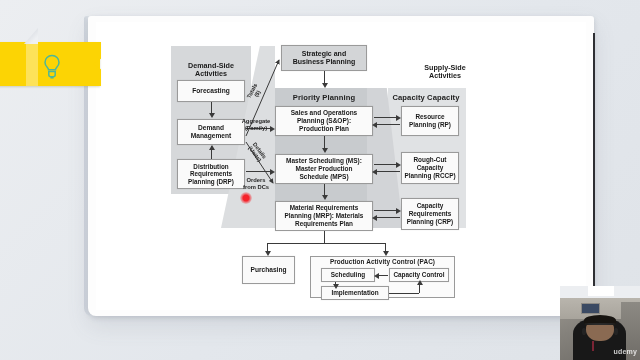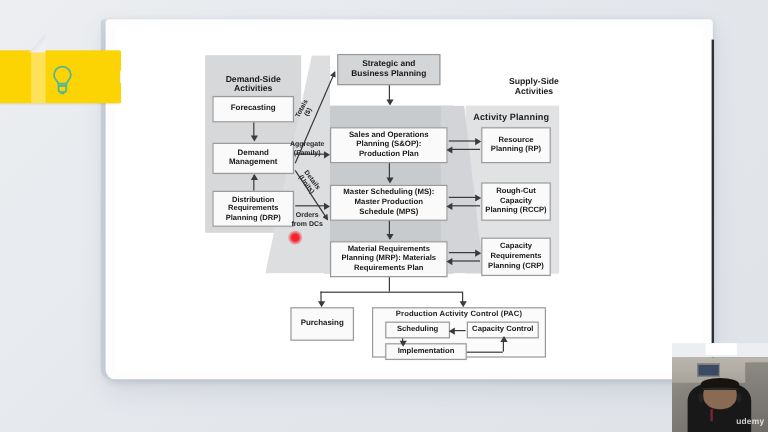--- a/index.html
+++ b/index.html
@@ -154,21 +154,22 @@
 
     <div class="band" style="left:8px;top:8px;width:80px;height:148px;"></div>
     <div class="band" style="left:107px;top:50px;width:108px;height:140px;background:#c8cbce;"></div>
     <div class="band" style="left:225px;top:50px;width:78px;height:140px;background:#e0e2e4;"></div>
 
     <div class="wedge" style="left:58px;top:8px;width:54px;height:182px;background:#dcdee0;
                 clip-path:polygon(72% 0,100% 0,100% 100%,0 100%);"></div>
     <div class="wedge" style="left:204px;top:50px;width:36px;height:140px;background:#d2d4d7;
                 clip-path:polygon(0 0,55% 0,100% 100%,0 100%);"></div>
 
-    <div class="band-label" style="left:223px;top:56px;width:80px;font-size:7.6px;">Activity Planning</div>
+    <div class="band-label" style="left:107px;top:56px;width:108px;font-size:7.6px;">Priority Planning</div>
+    <div class="band-label" style="left:223px;top:56px;width:80px;font-size:7.6px;">Capacity Capacity</div>
 
     <div class="toplabel" style="left:6px;top:24px;width:84px;font-size:7.2px;">Demand-Side<br>Activities</div>
     <div class="toplabel" style="left:240px;top:11px;width:84px;font-size:7.2px;margin-top:15px;">Supply-Side<br>Activities</div>
 
     <div class="nodebox" style="left:118px;top:7px;width:86px;height:26px;font-size:7px;background:#d3d5d7;">
       <span>Strategic and<br>Business Planning</span>
     </div>
 
     <div class="edge v" style="left:161px;top:33px;height:14px;"></div>
     <div class="arrowhead ah-down" style="left:158.5px;top:45px;"></div>

